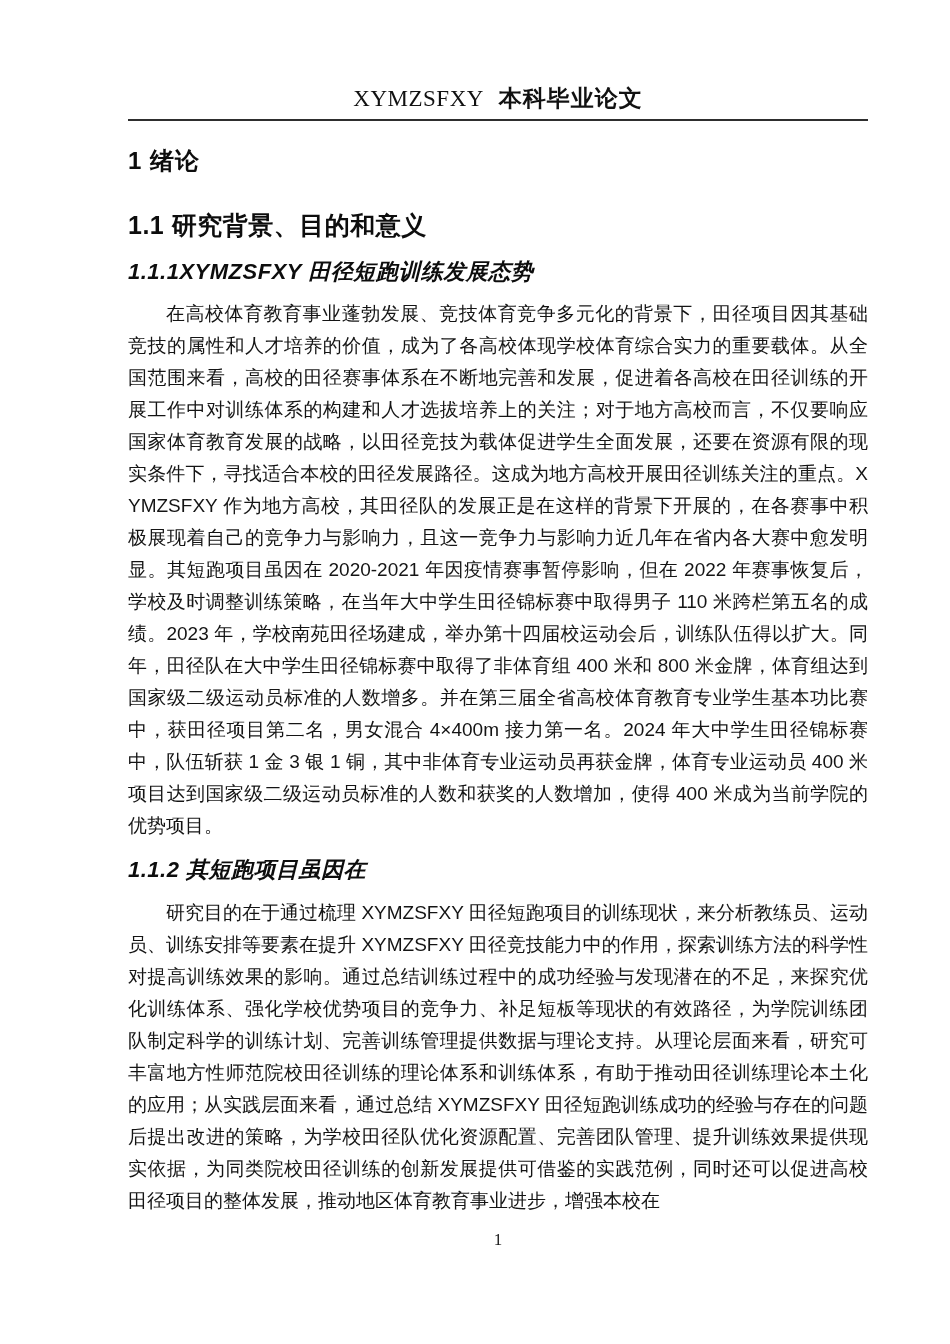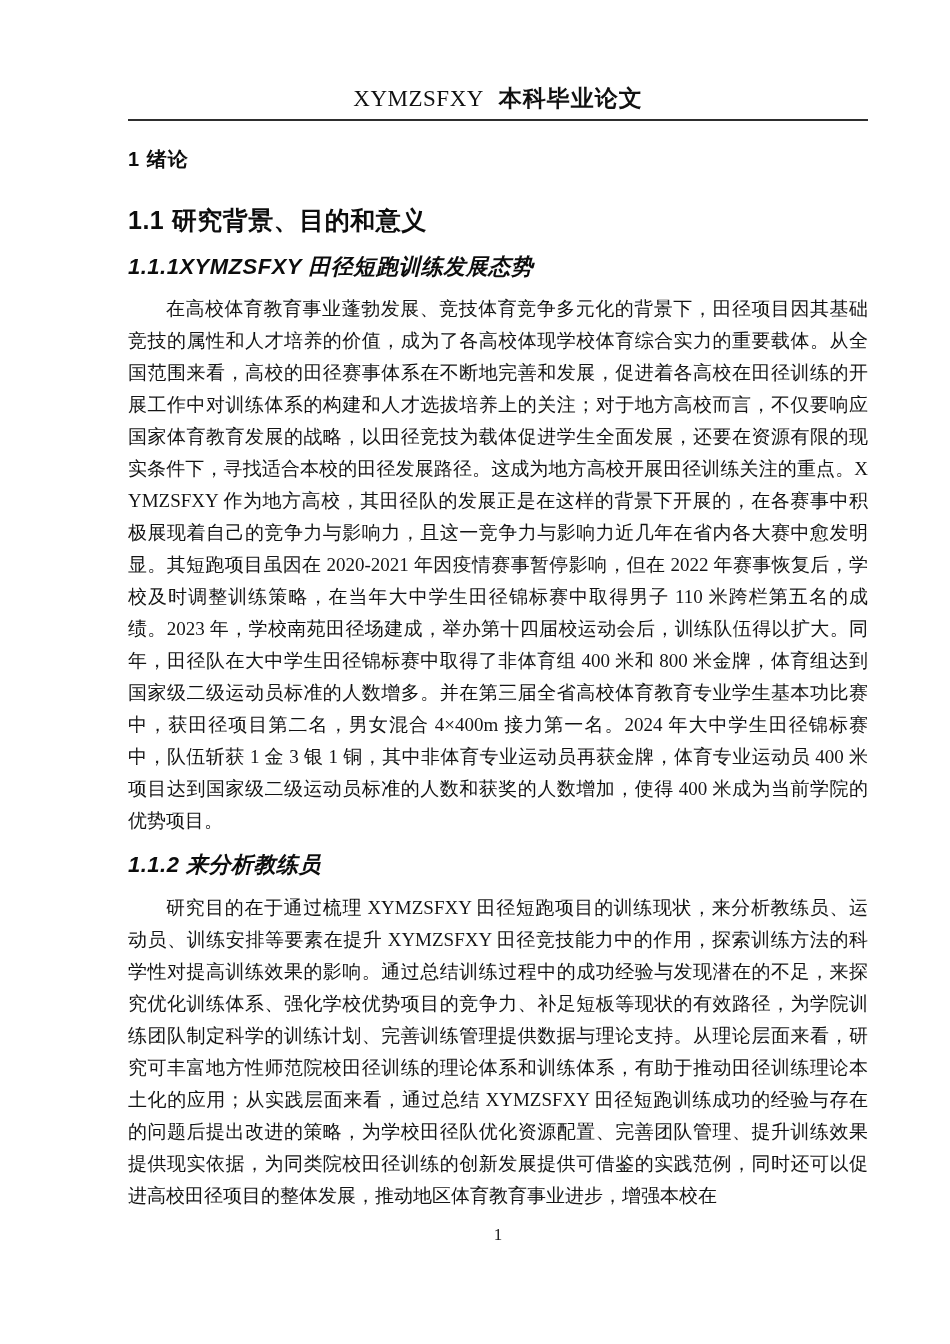--- a/index.html
+++ b/index.html
@@ -31,21 +31,21 @@
     letter-spacing: 0.5px;
   }
   .header-cn {
     font-weight: 700;
     margin-left: 9px;
     letter-spacing: 1px;
   }
   h1.chapter {
     margin: 26px 0 0 0;
     font-family: "Liberation Sans", "DejaVu Sans", sans-serif;
-    font-size: 20px;
+    font-size: 24px;
     font-weight: 700;
     line-height: 1.2;
     color: #0d0d0d;
     letter-spacing: 1px;
   }
   h2.section {
     margin: 34px 0 11px 0;
     font-family: "Liberation Sans", "DejaVu Sans", sans-serif;
     font-size: 25px;
     font-weight: 700;
@@ -61,21 +61,21 @@
     line-height: 1.25;
     color: #0d0d0d;
     letter-spacing: 0.5px;
     font-style: italic;
   }
   h3.subsection.second {
     margin-top: 14px;
   }
   p.body-para {
     margin: 13px 0 0 0;
-    font-family: Liberation Serif, serif;
+    font-family: Liberation Sans, sans-serif;
     font-size: 19px;
     line-height: 32px;
     text-align: justify;
     text-justify: inter-character;
     text-indent: 2em;
     word-break: break-all;
     color: #141414;
   }
   .page-number {
     margin-top: 13px;
@@ -96,19 +96,19 @@
   </div>
 
   <h1 class="chapter">1 绪论</h1>
 
   <h2 class="section">1.1 研究背景、目的和意义</h2>
 
   <h3 class="subsection">1.1.1XYMZSFXY 田径短跑训练发展态势</h3>
 
   <p class="body-para">在高校体育教育事业蓬勃发展、竞技体育竞争多元化的背景下，田径项目因其基础竞技的属性和人才培养的价值，成为了各高校体现学校体育综合实力的重要载体。从全国范围来看，高校的田径赛事体系在不断地完善和发展，促进着各高校在田径训练的开展工作中对训练体系的构建和人才选拔培养上的关注；对于地方高校而言，不仅要响应国家体育教育发展的战略，以田径竞技为载体促进学生全面发展，还要在资源有限的现实条件下，寻找适合本校的田径发展路径。这成为地方高校开展田径训练关注的重点。XYMZSFXY 作为地方高校，其田径队的发展正是在这样的背景下开展的，在各赛事中积极展现着自己的竞争力与影响力，且这一竞争力与影响力近几年在省内各大赛中愈发明显。其短跑项目虽因在 2020-2021 年因疫情赛事暂停影响，但在 2022 年赛事恢复后，学校及时调整训练策略，在当年大中学生田径锦标赛中取得男子 110 米跨栏第五名的成绩。2023 年，学校南苑田径场建成，举办第十四届校运动会后，训练队伍得以扩大。同年，田径队在大中学生田径锦标赛中取得了非体育组 400 米和 800 米金牌，体育组达到国家级二级运动员标准的人数增多。并在第三届全省高校体育教育专业学生基本功比赛中，获田径项目第二名，男女混合 4×400m 接力第一名。2024 年大中学生田径锦标赛中，队伍斩获 1 金 3 银 1 铜，其中非体育专业运动员再获金牌，体育专业运动员 400 米项目达到国家级二级运动员标准的人数和获奖的人数增加，使得 400 米成为当前学院的优势项目。</p>
 
-  <h3 class="subsection second">1.1.2 来分析教练员</h3>
+  <h3 class="subsection second">1.1.2 其短跑项目虽因在</h3>
 
   <p class="body-para">研究目的在于通过梳理 XYMZSFXY 田径短跑项目的训练现状，来分析教练员、运动员、训练安排等要素在提升 XYMZSFXY 田径竞技能力中的作用，探索训练方法的科学性对提高训练效果的影响。通过总结训练过程中的成功经验与发现潜在的不足，来探究优化训练体系、强化学校优势项目的竞争力、补足短板等现状的有效路径，为学院训练团队制定科学的训练计划、完善训练管理提供数据与理论支持。从理论层面来看，研究可丰富地方性师范院校田径训练的理论体系和训练体系，有助于推动田径训练理论本土化的应用；从实践层面来看，通过总结 XYMZSFXY 田径短跑训练成功的经验与存在的问题后提出改进的策略，为学校田径队优化资源配置、完善团队管理、提升训练效果提供现实依据，为同类院校田径训练的创新发展提供可借鉴的实践范例，同时还可以促进高校田径项目的整体发展，推动地区体育教育事业进步，增强本校在</p>
 
   <div class="page-number">1</div>
 
 </div>
 
 </body></html>

